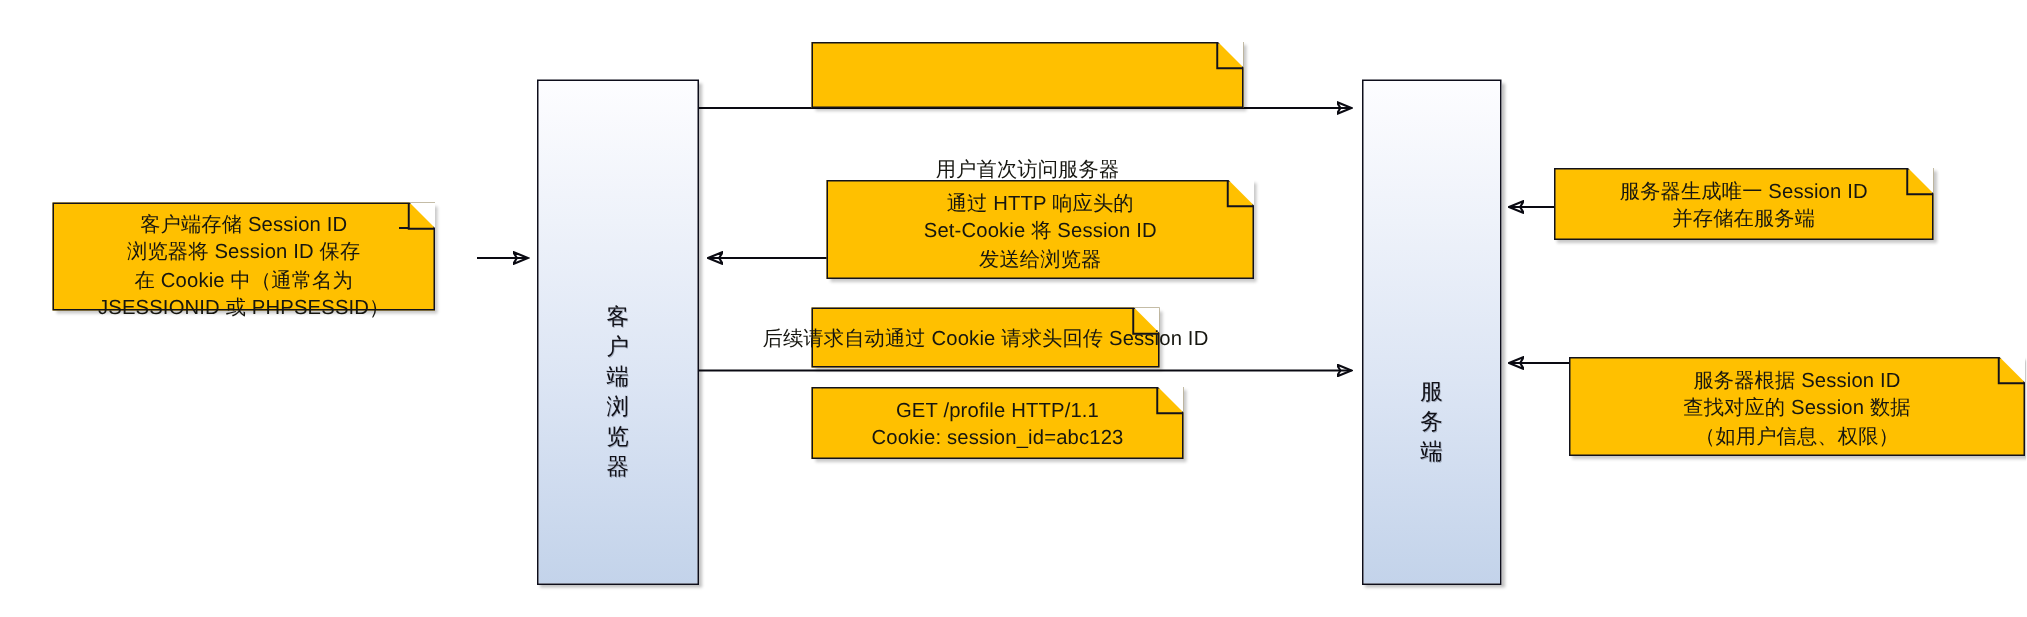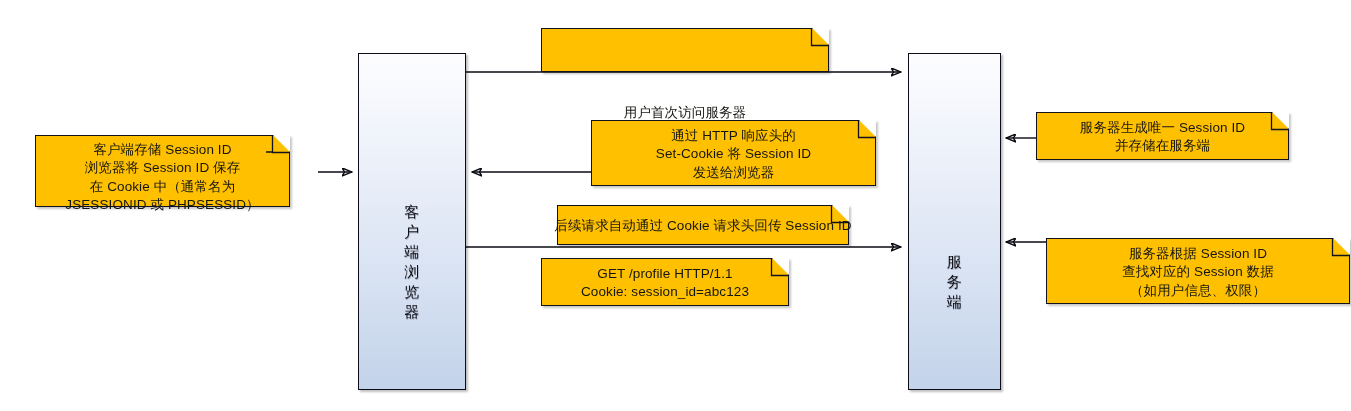--- a/index.html
+++ b/index.html
@@ -152,31 +152,31 @@
   </div>
 
   <div class="note" style="left:541px; top:28px; width:288px; height:44px;">
     <div class="fold-tri"></div>
     <svg class="fold-line">
       <path d="M6.5,0.5 L6.5,17.5 L23.5,17.5" stroke="#12121c" stroke-width="1.3" fill="none"></path>
     </svg>
     <div class="note-text" style="top:28px;margin-top:47px;">用户首次访问服务器</div>
   </div>
 
-  <div class="note" style="left:551px; top:120px; width:285px; height:66px;margin-left:40px;">
+  <div class="note" style="left:551px; top:120px; width:285px; height:66px;">
     <div class="fold-tri"></div>
     <svg class="fold-line">
       <path d="M6.5,0.5 L6.5,17.5 L23.5,17.5" stroke="#12121c" stroke-width="1.3" fill="none"></path>
     </svg>
     <div class="note-text" style="top:6px;">通过 HTTP 响应头的
 Set-Cookie 将 Session ID
 发送给浏览器</div>
   </div>
 
-  <div class="note" style="left:541px; top:205px; width:292px; height:40px;margin-left:16px;">
+  <div class="note" style="left:541px; top:205px; width:232px; height:40px;">
     <div class="fold-tri"></div>
     <svg class="fold-line">
       <path d="M6.5,0.5 L6.5,17.5 L23.5,17.5" stroke="#12121c" stroke-width="1.3" fill="none"></path>
     </svg>
     <div class="note-text overflow" style="top:11px;">后续请求自动通过 Cookie 请求头回传 Session ID</div>
   </div>
 
   <div class="note" style="left:541px; top:258px; width:248px; height:48px;">
     <div class="fold-tri"></div>
     <svg class="fold-line">

